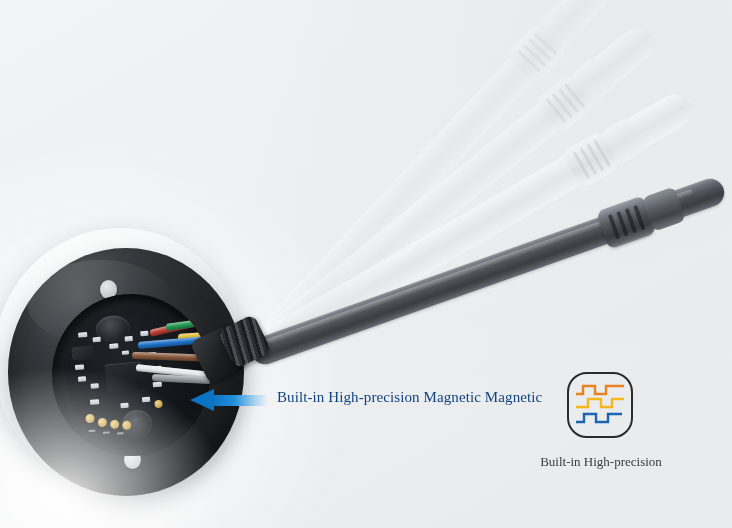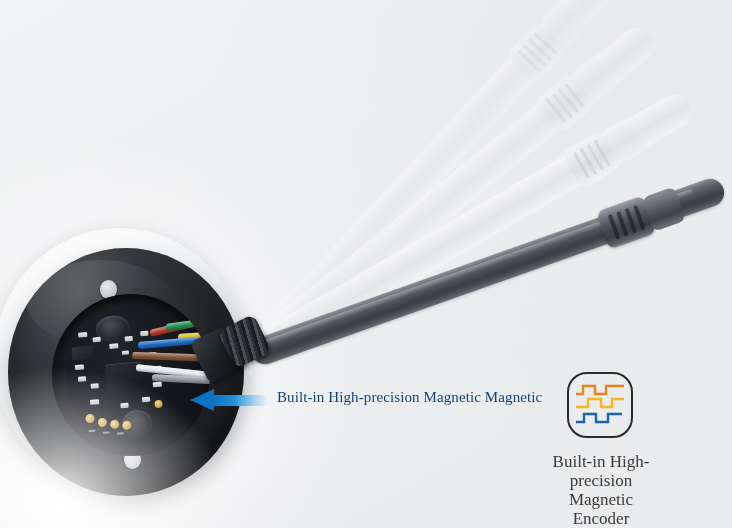--- a/index.html
+++ b/index.html
@@ -182,21 +182,21 @@
 
   
   .badge{position:absolute;left:567px;top:372px;width:66px;height:66px;}
   .badge .box{
     position:absolute;inset:0;border:2px solid #2b2b2b;border-radius:20px;
     background:transparent;
   }
   .badge svg{position:absolute;left:8px;top:10px;}
   .badge-cap{
     position:absolute;left:540px;top:452px;width:122px;text-align:center;
-    font-size:17px;color:#3a3a3a;line-height:19px;
+    font-size:13px;color:#3a3a3a;line-height:19px;
     font-family:"Liberation Serif", serif;
   }
 
   
   .vignette{
     position:absolute;left:-60px;bottom:-70px;width:300px;height:240px;
     background:radial-gradient(ellipse at 40% 60%, rgba(255,255,255,.95) 0%, rgba(255,255,255,0) 66%);
     pointer-events:none;
   }
 </style>
@@ -322,16 +322,15 @@
   <div class="badge">
     <div class="box"></div>
     <svg width="50" height="46" viewBox="0 0 50 46">
       <polyline points="1,12 8,12 8,4 20,4 20,12 31,12 31,4 49,4" fill="none" stroke="#E8821E" stroke-width="2.4" stroke-linejoin="miter" stroke-linecap="butt"></polyline>
       <polyline points="1,25 13,25 13,17 26,17 26,25 37,25 37,17 49,17" fill="none" stroke="#F5B71D" stroke-width="2.4" stroke-linejoin="miter" stroke-linecap="butt"></polyline>
       <polyline points="1,40 9,40 9,32 21,32 21,40 33,40 33,32 47,32" fill="none" stroke="#1B63B4" stroke-width="2.4" stroke-linejoin="miter" stroke-linecap="butt"></polyline>
     </svg>
   </div>
   <div class="badge-cap">
     <div>Built-in High-precision</div>
-    <div>Magnetic Encoder</div>
   </div>
 
 </div>
 
 </body></html>

